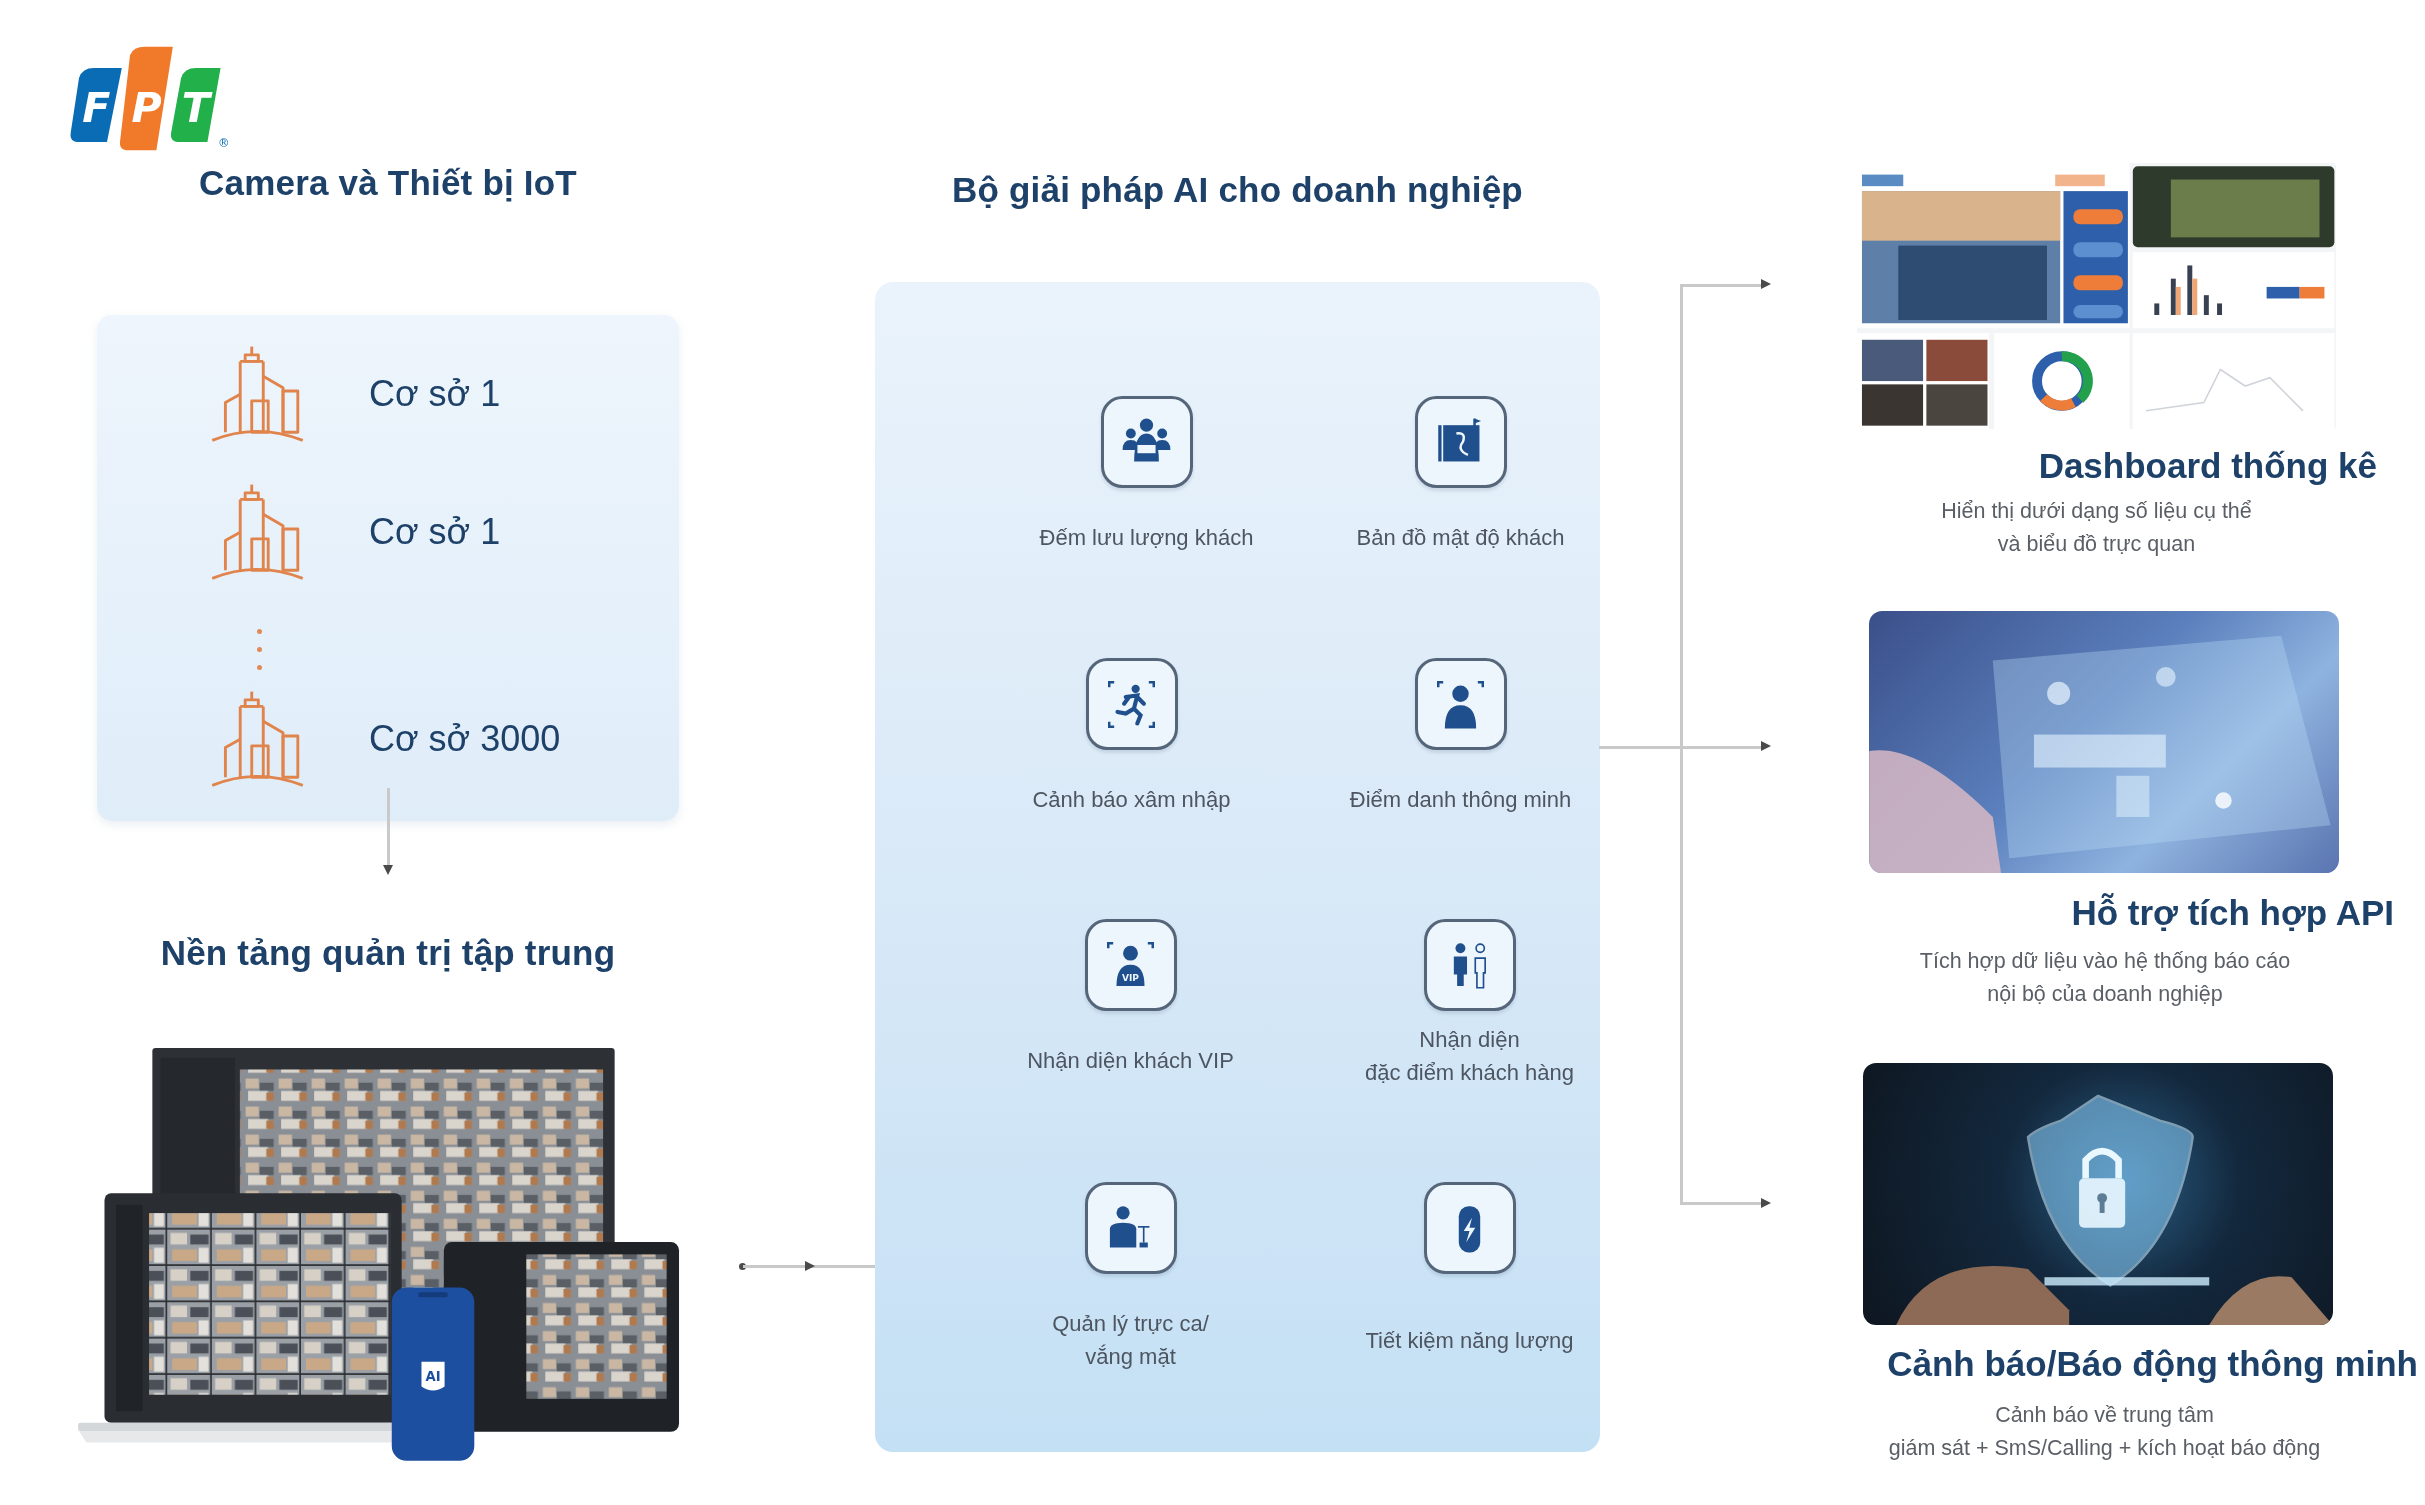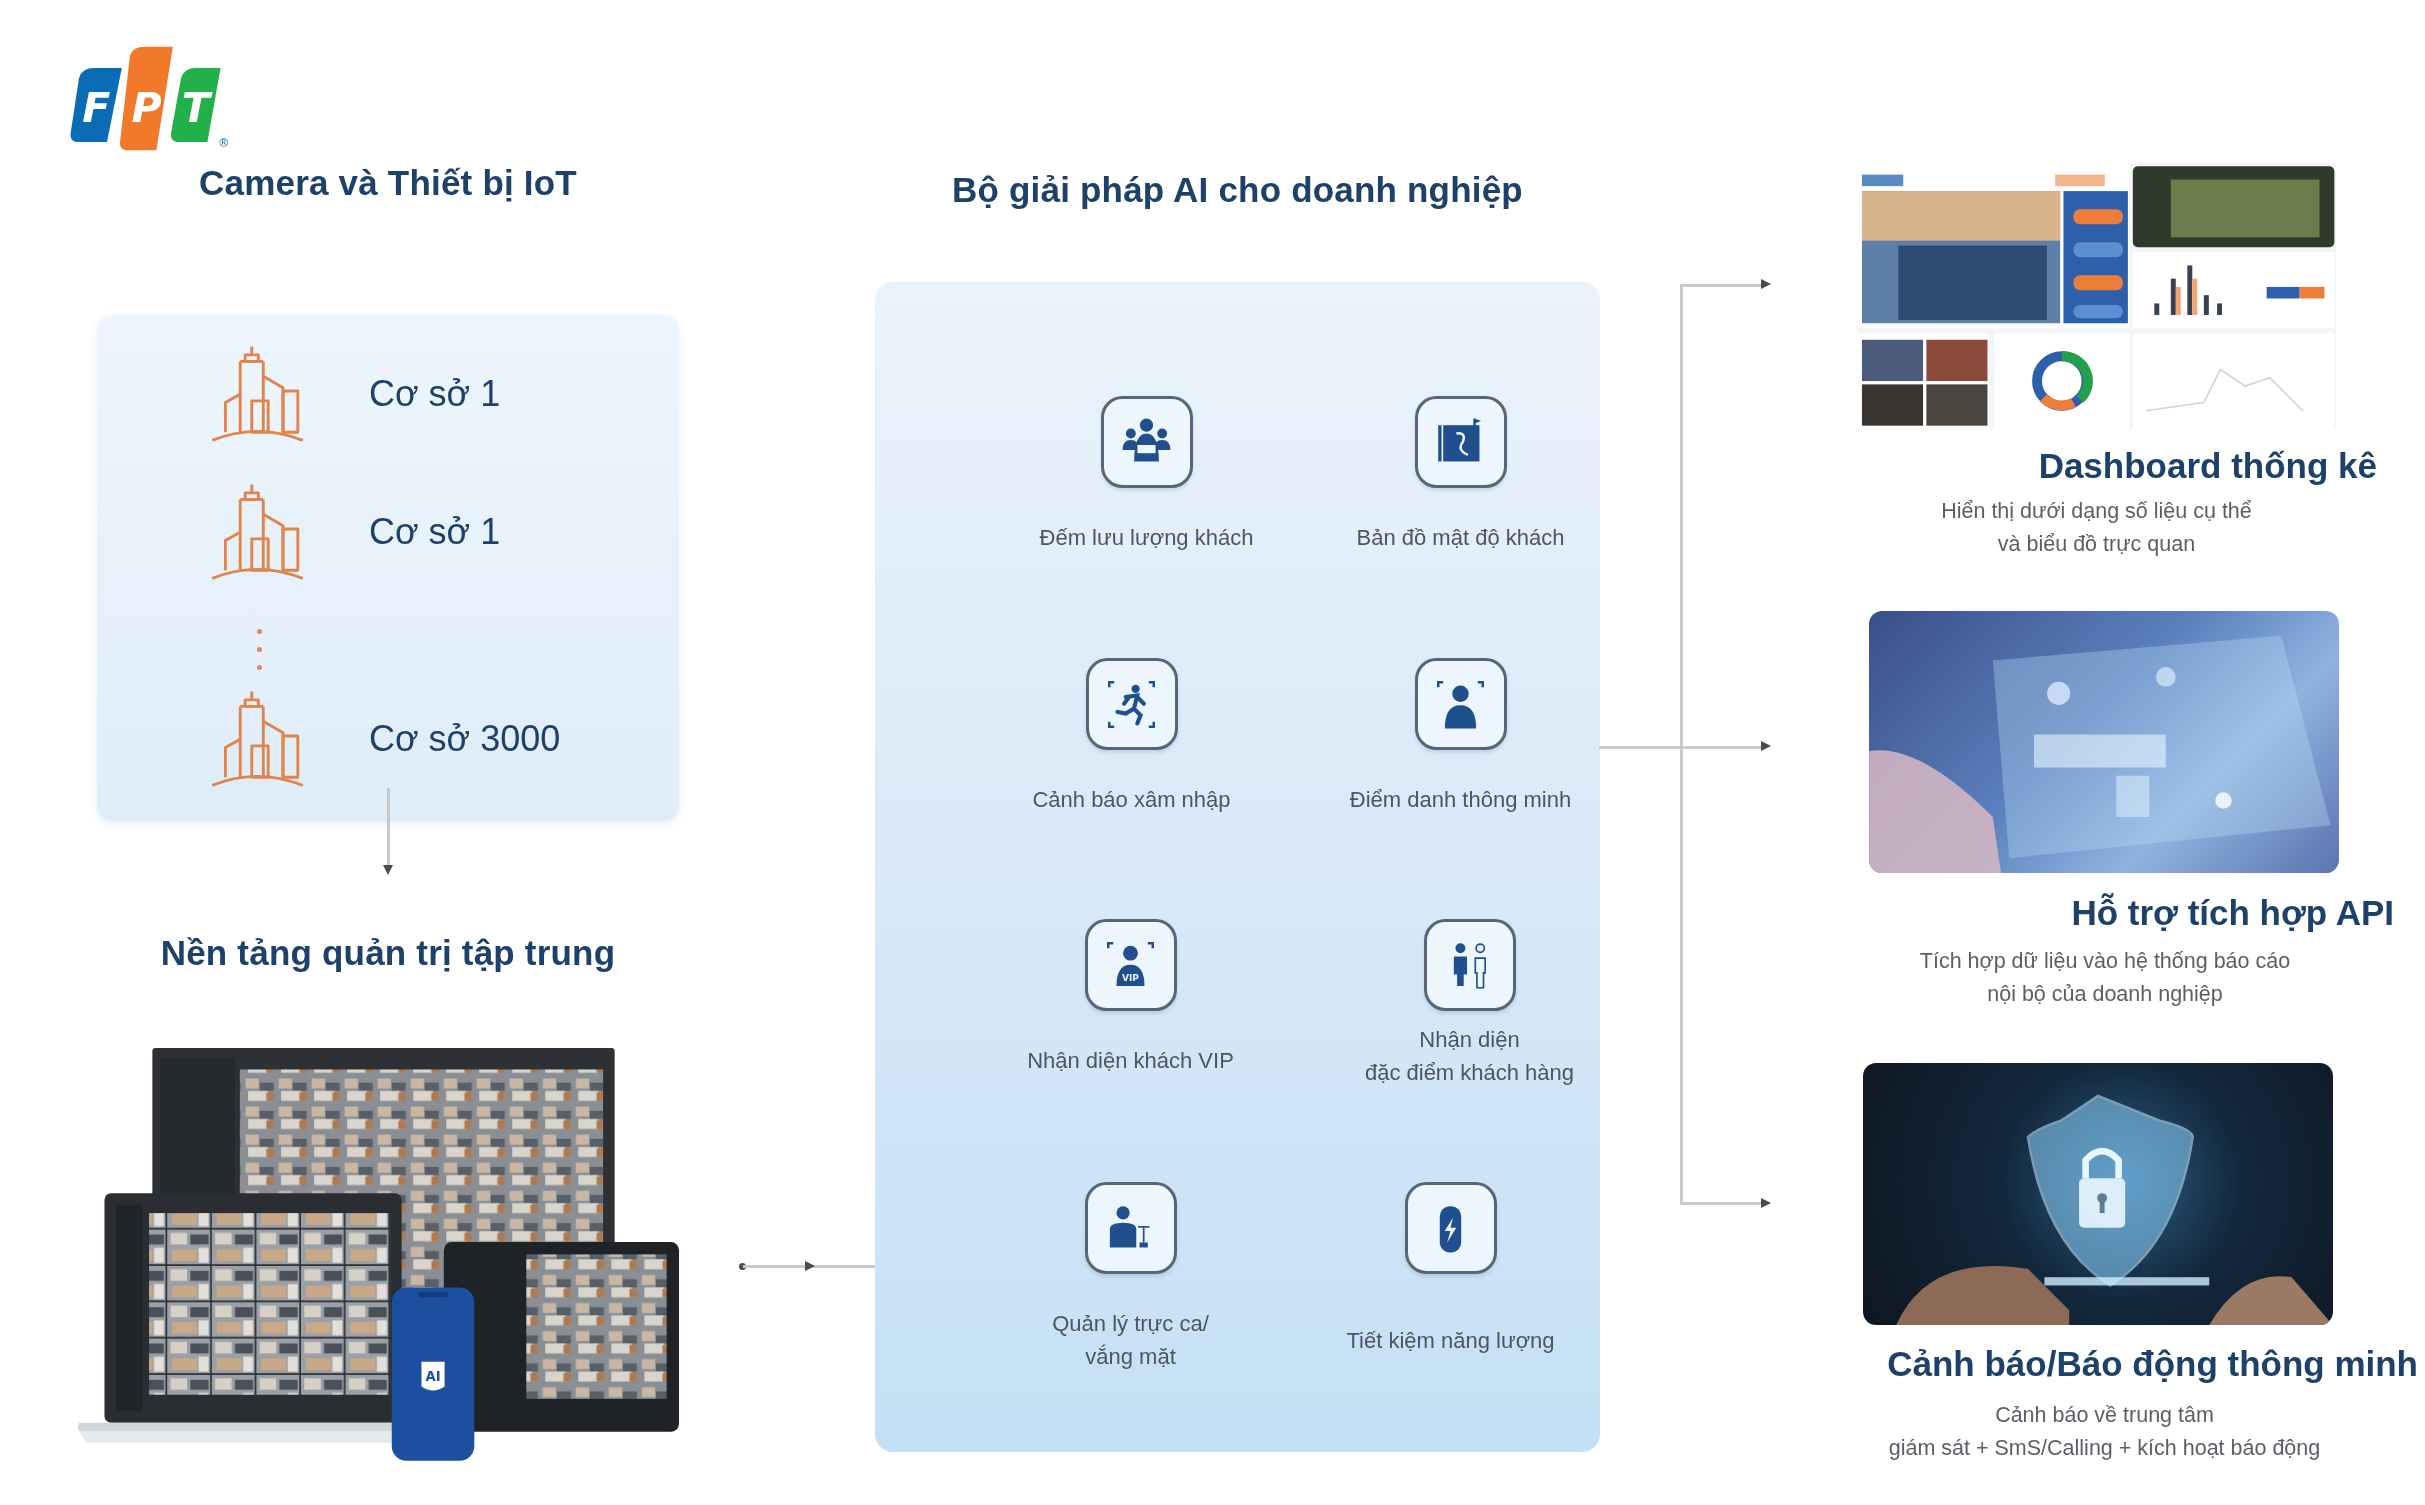--- a/index.html
+++ b/index.html
@@ -256,21 +256,21 @@
         <circle cx="28" cy="18" r="8" fill="#1f4f8c"></circle>
         <path d="M12 60 L12 38 Q12 30 28 30 Q44 30 44 38 L44 60 Z" fill="#1f4f8c"></path>
         <rect x="46" y="34" width="14" height="2" fill="#1f4f8c"></rect>
         <rect x="52" y="34" width="2" height="20" fill="#1f4f8c"></rect>
         <rect x="48" y="54" width="10" height="6" fill="#1f4f8c"></rect>
       </svg>
     </div>
     <div class="label" style="white-space:pre-line;">Quản lý trực ca/
 vắng mặt</div>
   </div>
-  <div class="feature" style="left:427px; top:900px;">
+  <div class="feature" style="left:446px; top:900px;">
     <div class="icon-box">
       <svg viewBox="0 0 74 74">
         <rect x="24" y="10" width="26" height="56" rx="12" fill="#1f4f8c"></rect>
         <path d="M40 24 L30 40 L37 40 L33 54 L44 36 L37 36 Z" fill="#eef6fd"></path>
       </svg>
     </div>
     <div class="label" style="margin-top:50px;">Tiết kiệm năng lượng</div>
   </div>
 </div>
 

